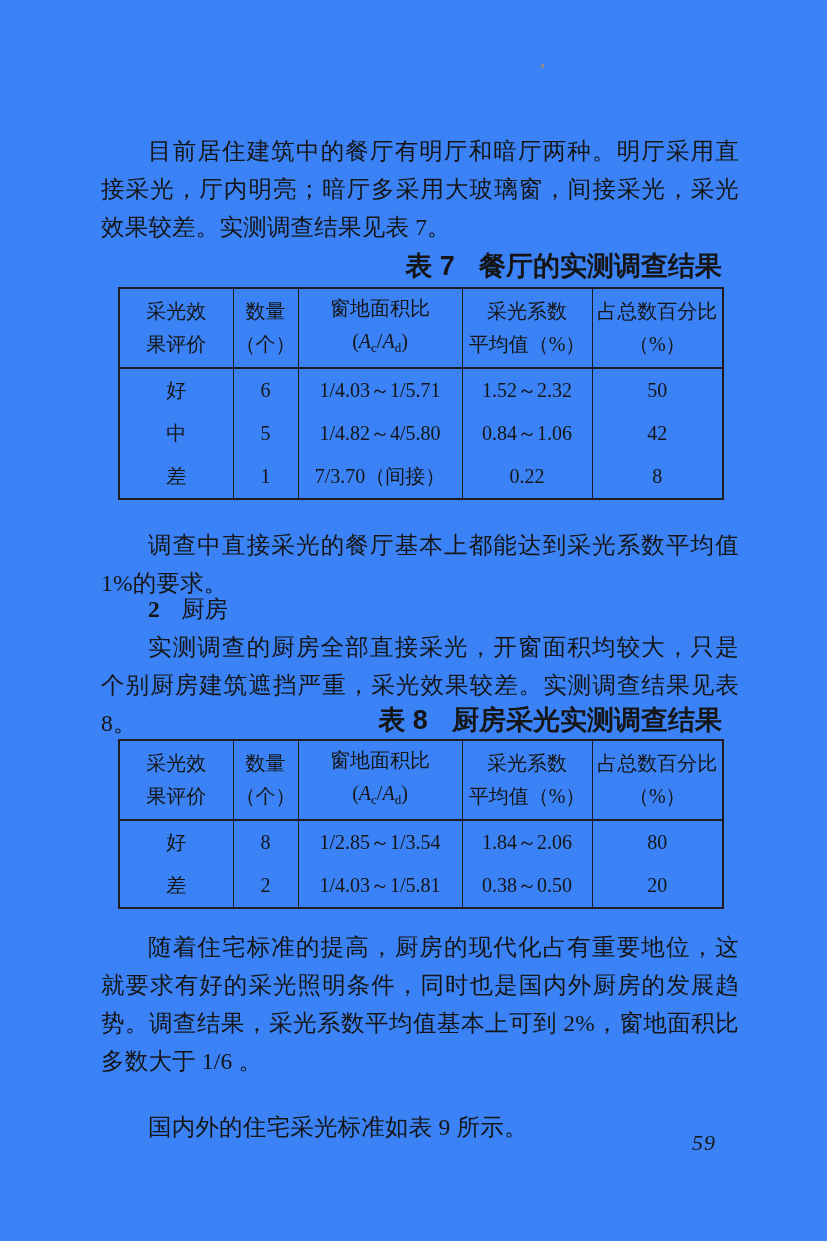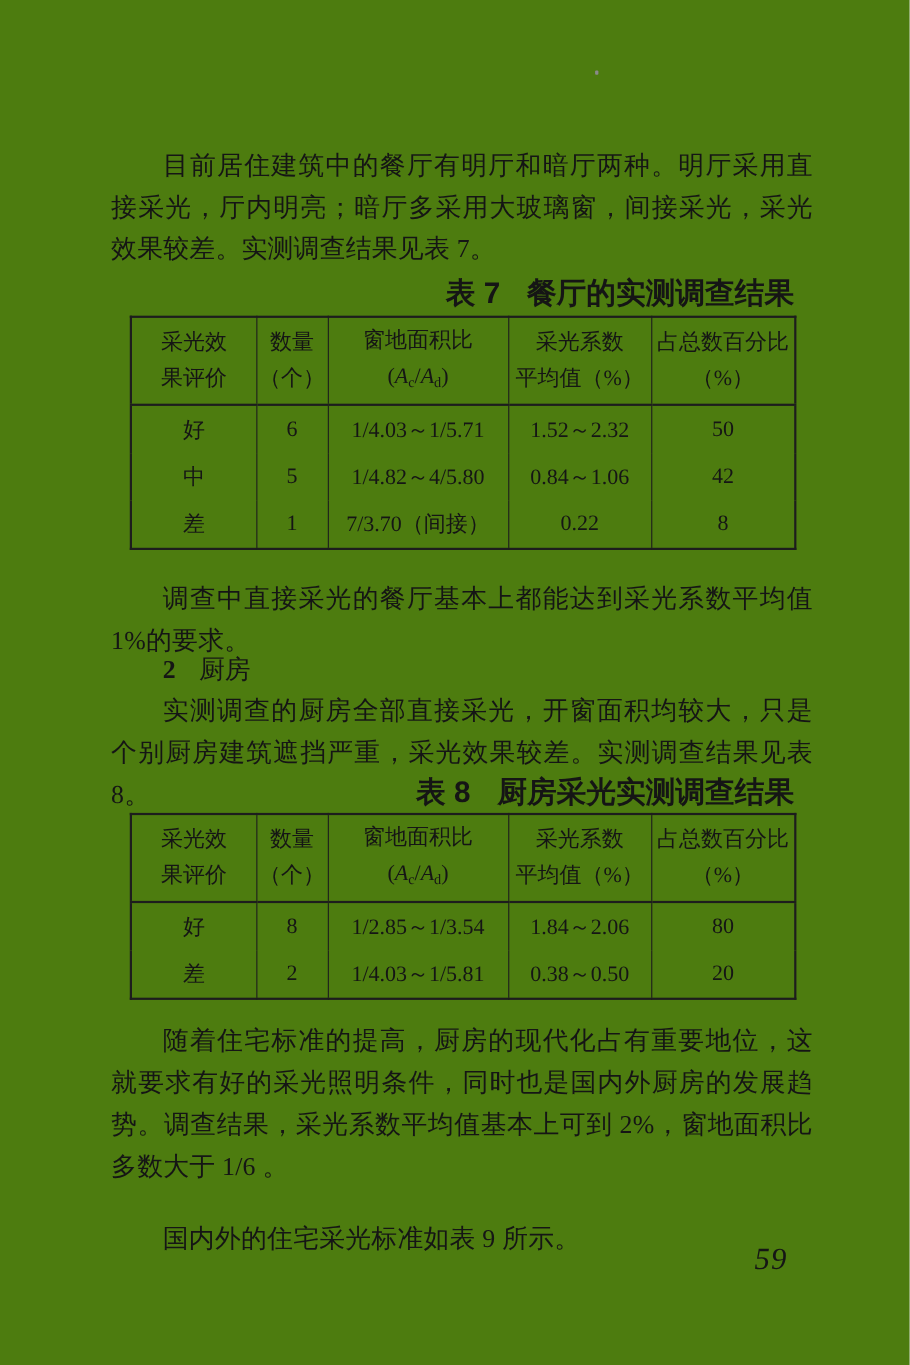--- a/index.html
+++ b/index.html
@@ -1,20 +1,20 @@
 <!DOCTYPE html>
 <html><head>
 <meta charset="utf-8">
 <style>
   html,body { margin:0; padding:0; background:#e8e8e8; }
   .page {
     position:relative;
     width:827px; height:1241px;
     margin:0 auto;
-    background:#4d7c0f;
+    background:#3b82f6;
     font-family:"Liberation Serif","DejaVu Serif",serif;
     color:#151515;
     overflow:hidden;
   }
   .para {
     position:absolute;
     left:101px; width:638px;
     font-size:23.5px;
     line-height:38px;
     text-align:justify;
@@ -65,21 +65,21 @@
     border-bottom:2px solid #1d1d1d;
     line-height:33px;
     font-size:20px;
   }
   table.survey tbody td { height:43px; }
   .fml i { font-style:italic; font-family:"Liberation Serif","DejaVu Serif",serif; }
   .fml sub { font-size:13px; vertical-align:-4px; }
   .pagenum {
     position:absolute;
     top:1130px; right:111px;
-    font-size:28px;
+    font-size:22px;
     font-style:italic;
     letter-spacing:1px;
   }
   .speck {
     position:absolute;
     left:541px; top:64px;
     width:3px; height:4px;
     background:#8a8a8a;
     border-radius:1px;
   }

